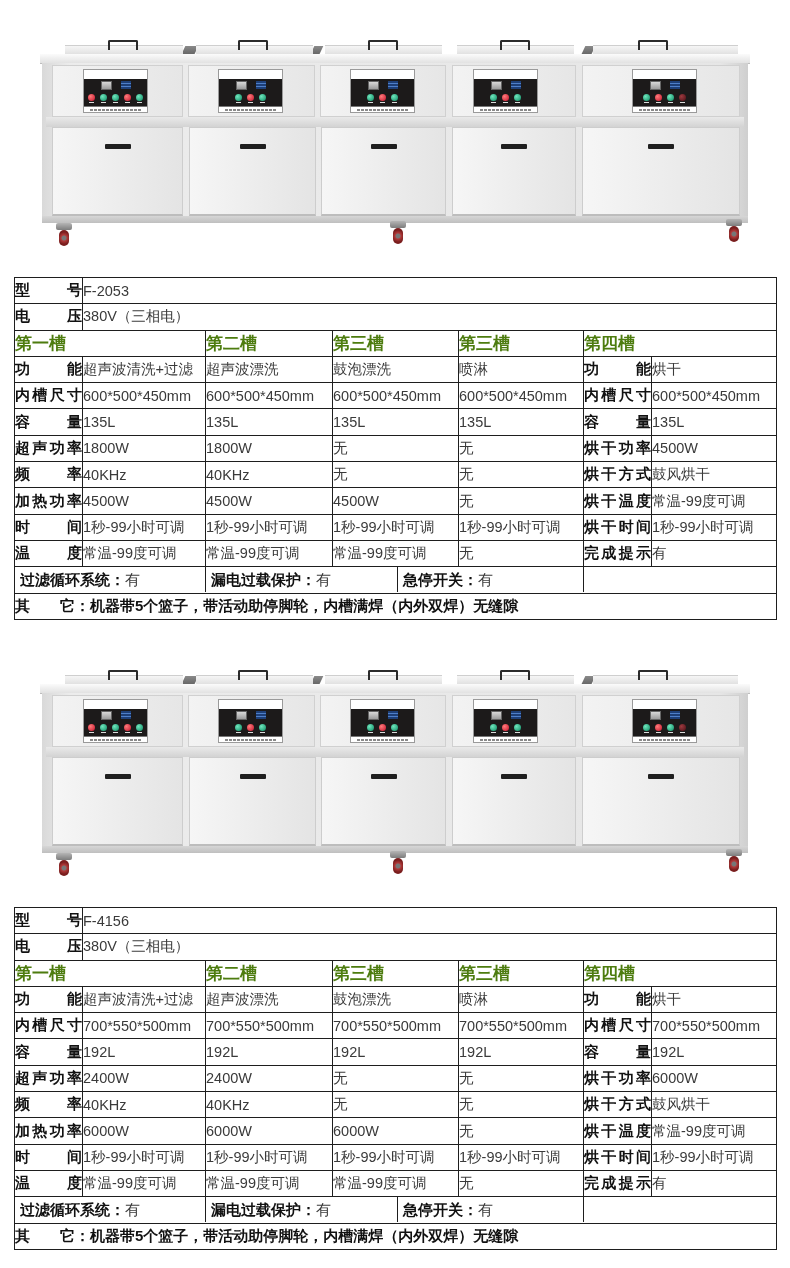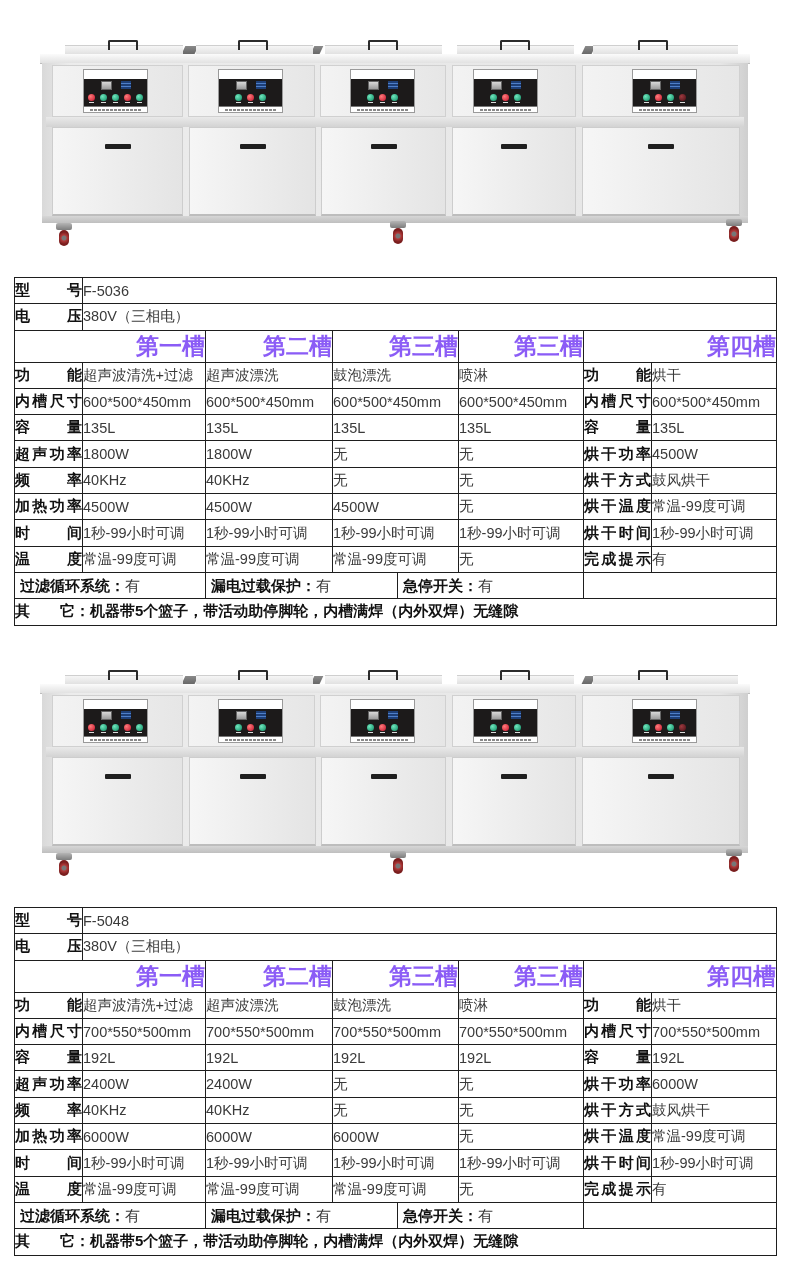--- a/index.html
+++ b/index.html
@@ -39,21 +39,21 @@
   .btn[data-color="darkred"] { background:radial-gradient(circle at 35% 35%,#9c3a3f,#4a1016); }
   .ctrl-bot { left:0; top:36px; width:63px; height:6px; background:#fff; border-top:1px solid #777; }
   .ctrl-bot-line { left:6px; top:2px; width:51px; height:2px; background:repeating-linear-gradient(90deg,#8a8a8a 0 3px,#fff 3px 4px); }
 
   
   table.spec { position:absolute; left:14px; top:277px; width:762px; border-collapse:collapse; table-layout:fixed;
                border:1.5px solid #1a1a1a; }
   table.spec td, table.spec th { border:1px solid #1e1e1e; padding:0; height:25.3px; white-space:nowrap; overflow:hidden; vertical-align:middle; }
   td.lbl { font-weight:bold; font-size:15px; color:#111; text-align:justify; text-align-last:justify; padding:0 2px 0 4px; }
   td.val { font-size:14.5px; color:#3a3a3a; padding-left:2px; }
-  th.hdr { font-size:23px; font-weight:bold; color:#8b5cf6; text-align:right; }
+  th.hdr { font-size:17px; font-weight:bold; color:#4d7c0f; text-align:left; }
   .feat-row { display:flex; height:25px; }
   .feat-cell { box-sizing:border-box; height:25px; line-height:25px; padding-left:5px; border-right:1px solid #1e1e1e; font-size:15px; }
   .feat-cell:last-child { border-right:none;margin-top:45px; }
   .feat-label { font-weight:bold; color:#111; }
   .feat-value { color:#3a3a3a; }
   td.other { padding-left:5px; font-size:15px; font-weight:bold; color:#111; }
   .other-lbl { display:inline-block; width:60px; text-align:justify; text-align-last:justify; }
 </style>
 </head>
 <body>
@@ -197,21 +197,21 @@
         <col style="width:123px">
         <col style="width:127px">
         <col style="width:126px">
         <col style="width:125px">
         <col style="width:68px">
         <col style="width:125px">
     </colgroup>
     <tbody>
         <tr>
       <td class="lbl">型号</td>
-      <td class="val" colspan="6">F-5036</td>
+      <td class="val" colspan="6">F-2053</td>
     </tr>
     <tr>
       <td class="lbl">电压</td>
       <td class="val" colspan="6">380V（三相电）</td>
     </tr>
     <tr>
       <th class="hdr" colspan="2">第一槽</th>
       <th class="hdr">第二槽</th>
       <th class="hdr">第三槽</th>
       <th class="hdr">第三槽</th>
@@ -445,21 +445,21 @@
         <col style="width:123px">
         <col style="width:127px">
         <col style="width:126px">
         <col style="width:125px">
         <col style="width:68px">
         <col style="width:125px">
     </colgroup>
     <tbody>
         <tr>
       <td class="lbl">型号</td>
-      <td class="val" colspan="6">F-5048</td>
+      <td class="val" colspan="6">F-4156</td>
     </tr>
     <tr>
       <td class="lbl">电压</td>
       <td class="val" colspan="6">380V（三相电）</td>
     </tr>
     <tr>
       <th class="hdr" colspan="2">第一槽</th>
       <th class="hdr">第二槽</th>
       <th class="hdr">第三槽</th>
       <th class="hdr">第三槽</th>

